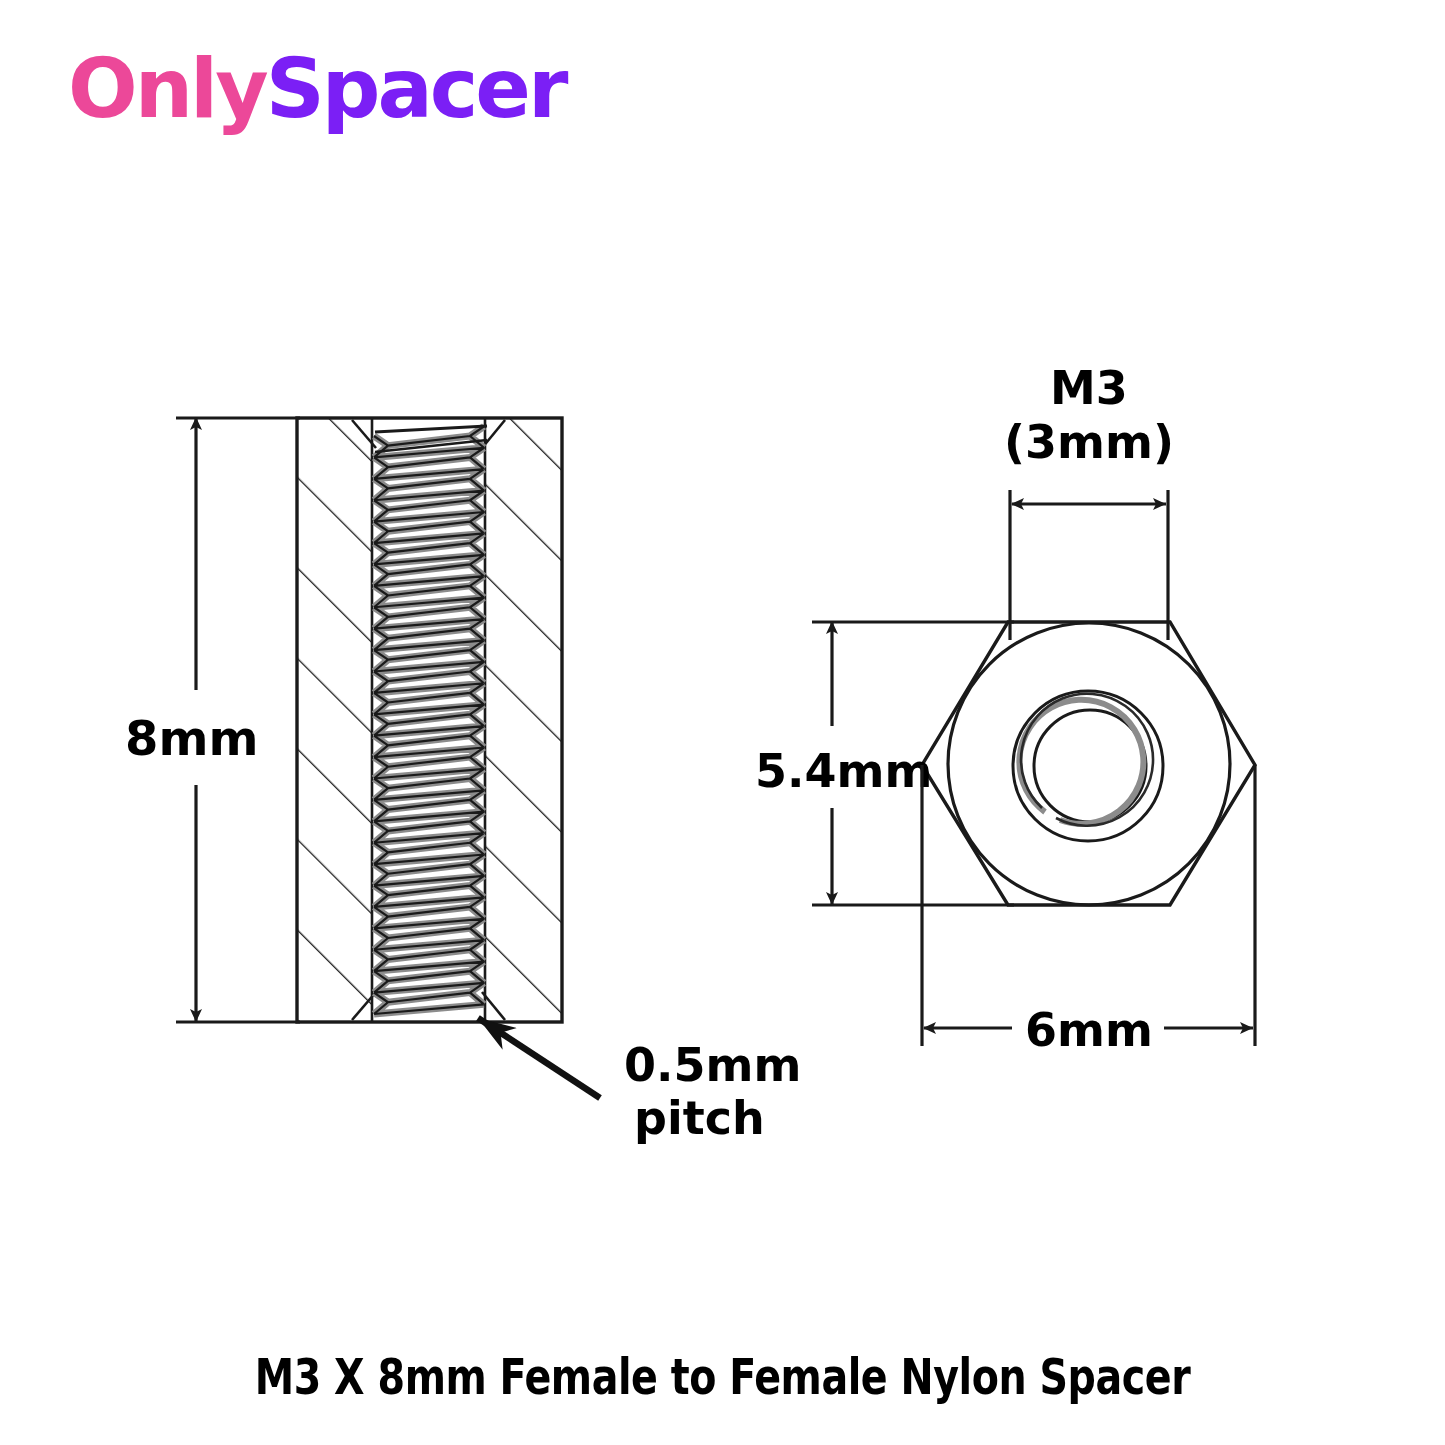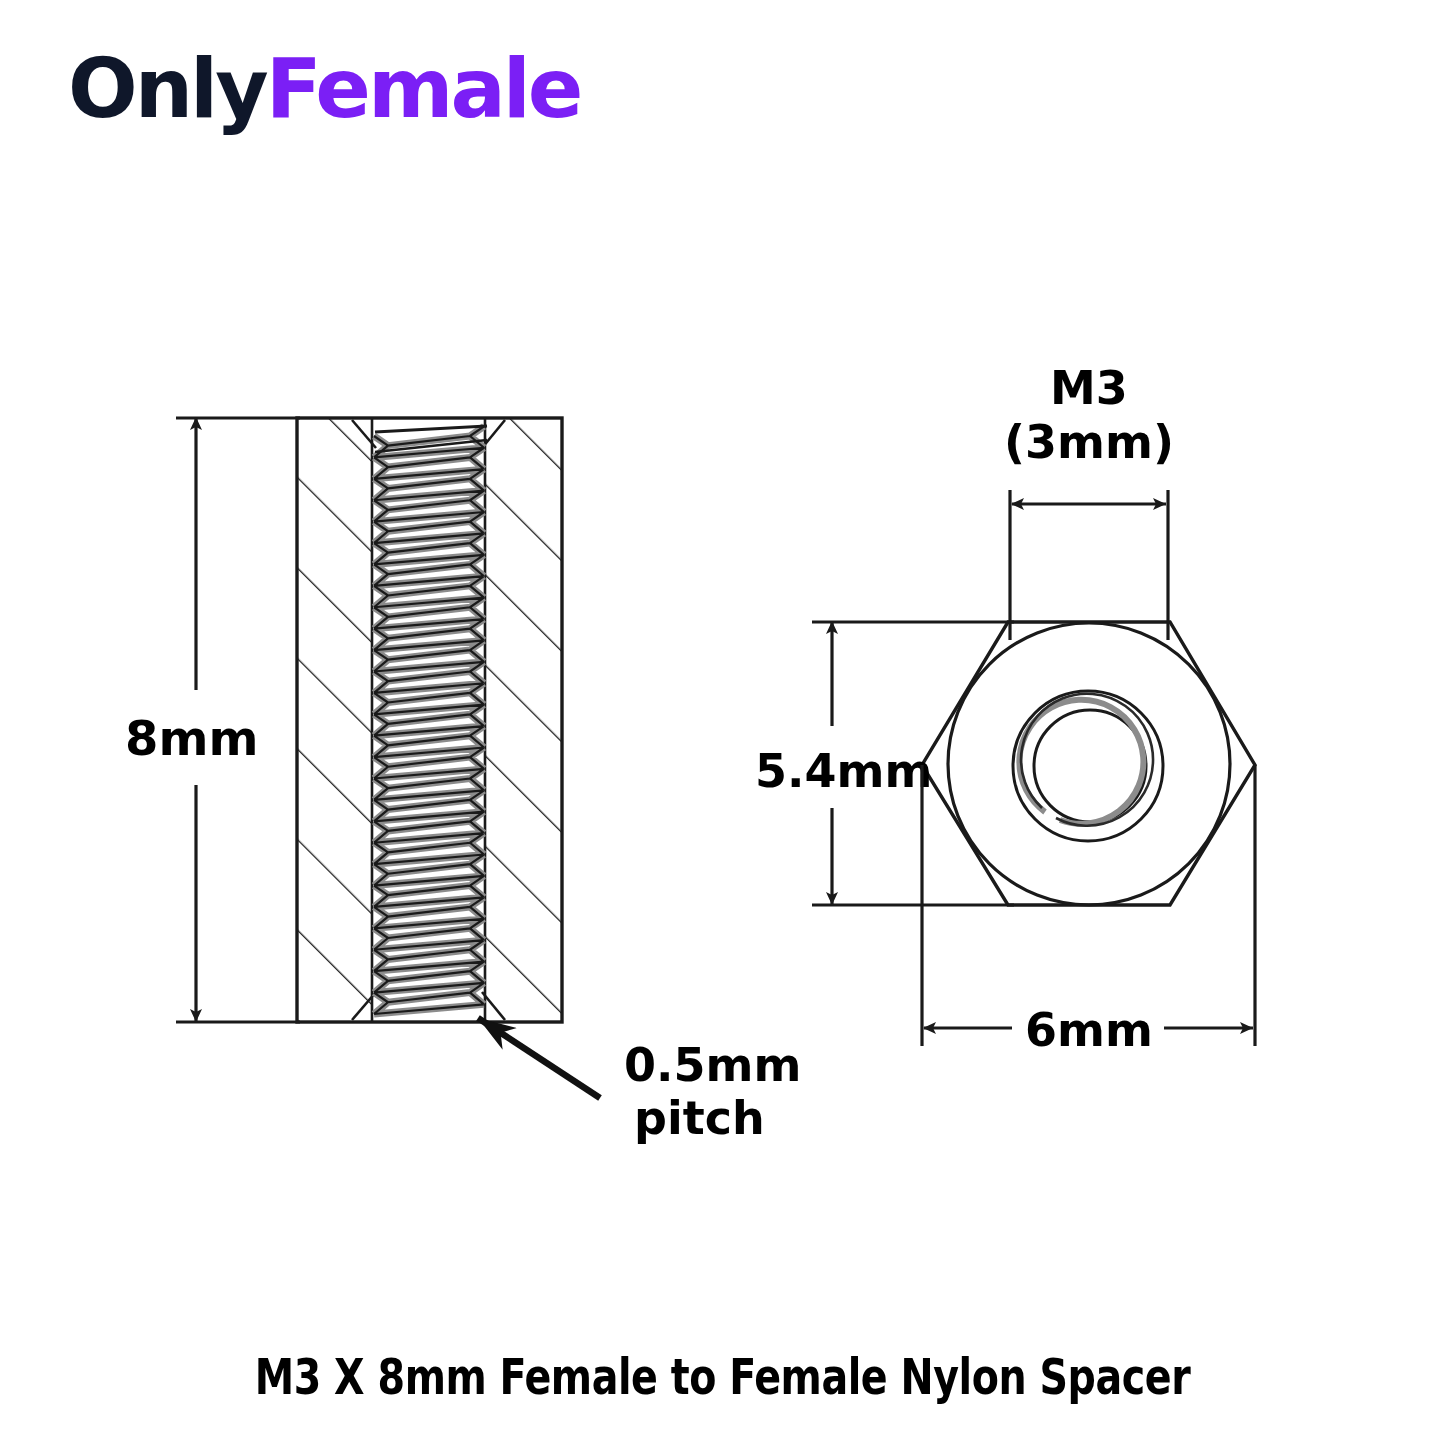--- a/index.html
+++ b/index.html
@@ -24,21 +24,21 @@
     left: 68px;
     top: 48px;
     font-family: "DejaVu Sans", sans-serif;
     font-size: 82px;
     font-weight: bold;
     letter-spacing: -3px;
     line-height: 1;
     white-space: nowrap;
     user-select: none;
   }
-  #logo .part-a { color: #0f172a; }
+  #logo .part-a { color: #ec4899; }
   #logo .part-b { color: #7B1FF5; }
 
   
   #drawing {
     position: absolute;
     left: 0;
     top: 0;
     width: 1445px;
     height: 1445px;
   }
@@ -67,21 +67,21 @@
     transform-origin: center top;
     white-space: nowrap;
   }
 </style>
 </head>
 <body>
 
 <div id="page">
 
   <div id="logo">
-    <span class="part-a">Only</span><span class="part-b">Female</span>
+    <span class="part-a">Only</span><span class="part-b">Spacer</span>
   </div>
 
   <svg id="drawing" viewBox="0 0 1445 1445">
     <defs>
       <marker id="arrowEnd" markerWidth="14" markerHeight="12" refX="13" refY="6" orient="auto" markerUnits="userSpaceOnUse">
         <path d="M0,0 L13,6 L0,12 L3,6 Z" fill="#1a1a1a"></path>
       </marker>
       <marker id="arrowStart" markerWidth="14" markerHeight="12" refX="1" refY="6" orient="auto" markerUnits="userSpaceOnUse">
         <path d="M13,0 L0,6 L13,12 L10,6 Z" fill="#1a1a1a"></path>
       </marker>

